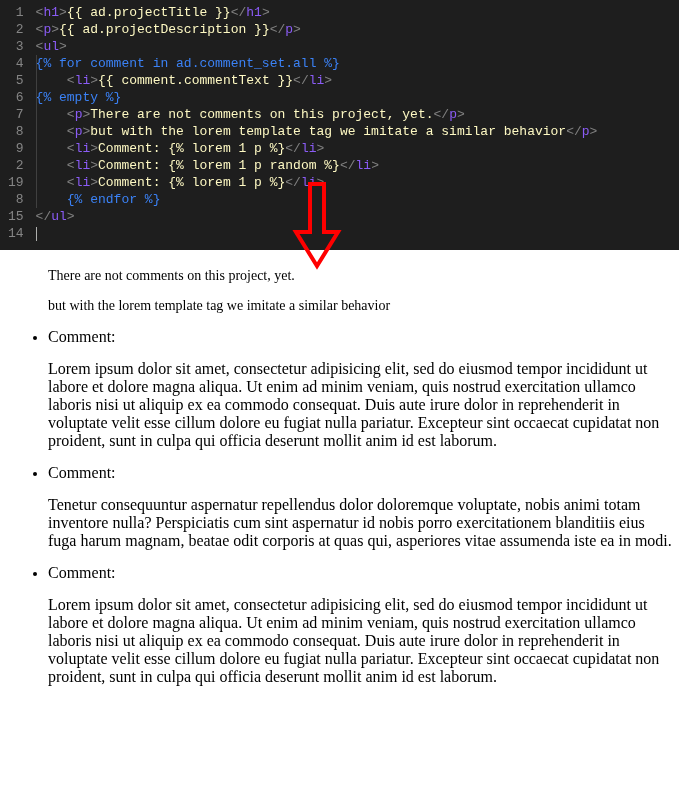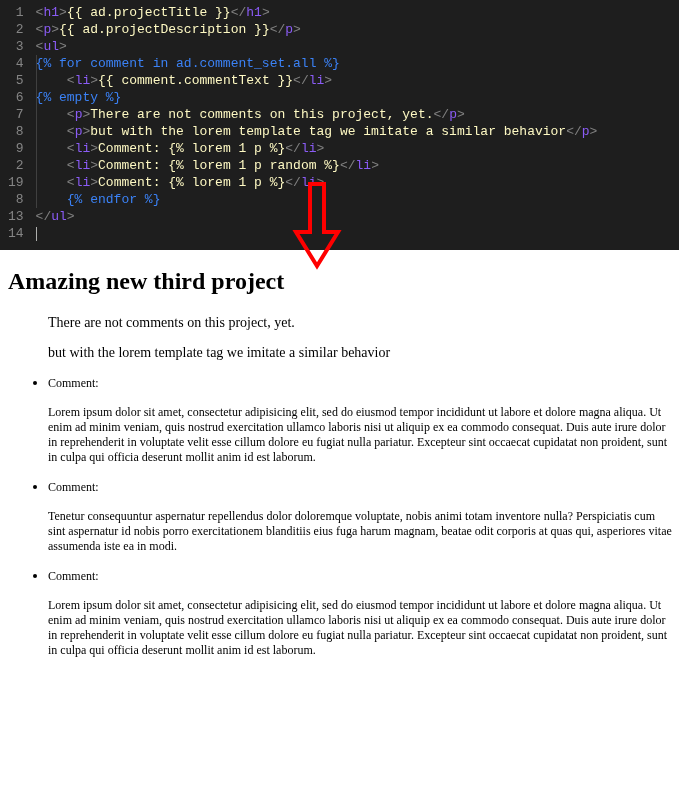--- a/index.html
+++ b/index.html
@@ -36,55 +36,54 @@
       font-family: "Times New Roman", serif;
       padding: 18px 6px 0 8px;
       overflow: hidden;
       height: 510px;
     }
     .doc h1 { font-size: 24px; font-weight: bold; margin-bottom: 20px; }
     .doc p { font-size: 14px; margin: 0 0 14px 0; }
     .doc ul { padding-left: 40px; }
     .doc li { font-size: 14px; margin-bottom: 0; }
     .doc li::marker { color:#000; }
-    .doc .litext { margin: 0 0 14px 0; font-size: 12px; }
+    .doc .litext { margin: 0 0 14px 0; font-size: 16px; }
     .doc .indented p { margin-left: 40px; font-size: 14px; margin-bottom: 14px; }
     .caret { display:inline-block; width:1px; height:14px; background:#aeafad; vertical-align:middle; }
   </style>
 </head>
 <body>
 
 <div class="editor">
   <div class="gutter" id="gutter">
       <div>1</div>
       <div>2</div>
       <div>3</div>
       <div>4</div>
       <div>5</div>
       <div>6</div>
       <div>7</div>
       <div>8</div>
       <div>9</div>
       <div>2</div>
       <div>19</div>
       <div>8</div>
-      <div>13</div>
+      <div>15</div>
       <div>14</div>
     </div>
   <div class="code" id="code" style="padding-left: 0px;"><div class="line" style="padding-left: 0px;"><span class="delim">&lt;</span><span class="tag">h1</span><span class="delim">&gt;</span><span class="txt">{{ ad.projectTitle }}</span><span class="delim">&lt;/</span><span class="tag">h1</span><span class="delim">&gt;</span></div><div class="line" style="padding-left: 0px;"><span class="delim">&lt;</span><span class="tag">p</span><span class="delim">&gt;</span><span class="txt">{{ ad.projectDescription }}</span><span class="delim">&lt;/</span><span class="tag">p</span><span class="delim">&gt;</span></div><div class="line" style="padding-left: 0px;"><span class="delim">&lt;</span><span class="tag">ul</span><span class="delim">&gt;</span></div><div class="line" style="padding-left: 0px;"><span class="guide" style="left: 0px;"></span><span class="tmpl">{% for comment in ad.comment_set.all %}</span></div><div class="line" style="padding-left: 0px;"><span class="guide" style="left: 0px;"></span><span class="tmpl">    </span><span class="delim">&lt;</span><span class="tag">li</span><span class="delim">&gt;</span><span class="txt">{{ comment.commentText }}</span><span class="delim">&lt;/</span><span class="tag">li</span><span class="delim">&gt;</span></div><div class="line" style="padding-left: 0px;"><span class="guide" style="left: 0px;"></span><span class="tmpl">{% empty %}</span></div><div class="line" style="padding-left: 0px;"><span class="guide" style="left: 0px;"></span><span class="tmpl">    </span><span class="delim">&lt;</span><span class="tag">p</span><span class="delim">&gt;</span><span class="txt">There are not comments on this project, yet.</span><span class="delim">&lt;/</span><span class="tag">p</span><span class="delim">&gt;</span></div><div class="line" style="padding-left: 0px;"><span class="guide" style="left: 0px;"></span><span class="tmpl">    </span><span class="delim">&lt;</span><span class="tag">p</span><span class="delim">&gt;</span><span class="txt">but with the lorem template tag we imitate a similar behavior</span><span class="delim">&lt;/</span><span class="tag">p</span><span class="delim">&gt;</span></div><div class="line" style="padding-left: 0px;"><span class="guide" style="left: 0px;"></span><span class="tmpl">    </span><span class="delim">&lt;</span><span class="tag">li</span><span class="delim">&gt;</span><span class="txt">Comment: {% lorem 1 p %}</span><span class="delim">&lt;/</span><span class="tag">li</span><span class="delim">&gt;</span></div><div class="line" style="padding-left: 0px;"><span class="guide" style="left: 0px;"></span><span class="tmpl">    </span><span class="delim">&lt;</span><span class="tag">li</span><span class="delim">&gt;</span><span class="txt">Comment: {% lorem 1 p random %}</span><span class="delim">&lt;/</span><span class="tag">li</span><span class="delim">&gt;</span></div><div class="line" style="padding-left: 0px;"><span class="guide" style="left: 0px;"></span><span class="tmpl">    </span><span class="delim">&lt;</span><span class="tag">li</span><span class="delim">&gt;</span><span class="txt">Comment: {% lorem 1 p %}</span><span class="delim">&lt;/</span><span class="tag">li</span><span class="delim">&gt;</span></div><div class="line" style="padding-left: 0px;"><span class="guide" style="left: 0px;"></span><span class="tmpl">    {% endfor %}</span></div><div class="line" style="padding-left: 0px;"><span class="delim">&lt;/</span><span class="tag">ul</span><span class="delim">&gt;</span></div><div class="line" style="padding-left: 0px;"><span class="caret"></span></div></div>
 </div>
 
 <div class="arrow-wrap">
   <svg class="arrow-svg" width="50" height="90">
     <path d="M18 4 L32 4 L32 52 L46 52 L25 86 L4 52 L18 52 Z" fill="none" stroke="#ff0000" stroke-width="4" stroke-linejoin="miter"></path>
   </svg>
 </div>
 
 <div class="doc">
-  <h1>Amazing new third project</h1>
 
   <div class="indented">
     <p>There are not comments on this project, yet.</p>
     <p>but with the lorem template tag we imitate a similar behavior</p>
   </div>
 
   <ul id="comment-list">
       <li>
         <div class="litext">Comment:</div>
         <div class="litext">Lorem ipsum dolor sit amet, consectetur adipisicing elit, sed do eiusmod tempor incididunt ut labore et dolore magna aliqua. Ut enim ad minim veniam, quis nostrud exercitation ullamco laboris nisi ut aliquip ex ea commodo consequat. Duis aute irure dolor in reprehenderit in voluptate velit esse cillum dolore eu fugiat nulla pariatur. Excepteur sint occaecat cupidatat non proident, sunt in culpa qui officia deserunt mollit anim id est laborum.</div>

